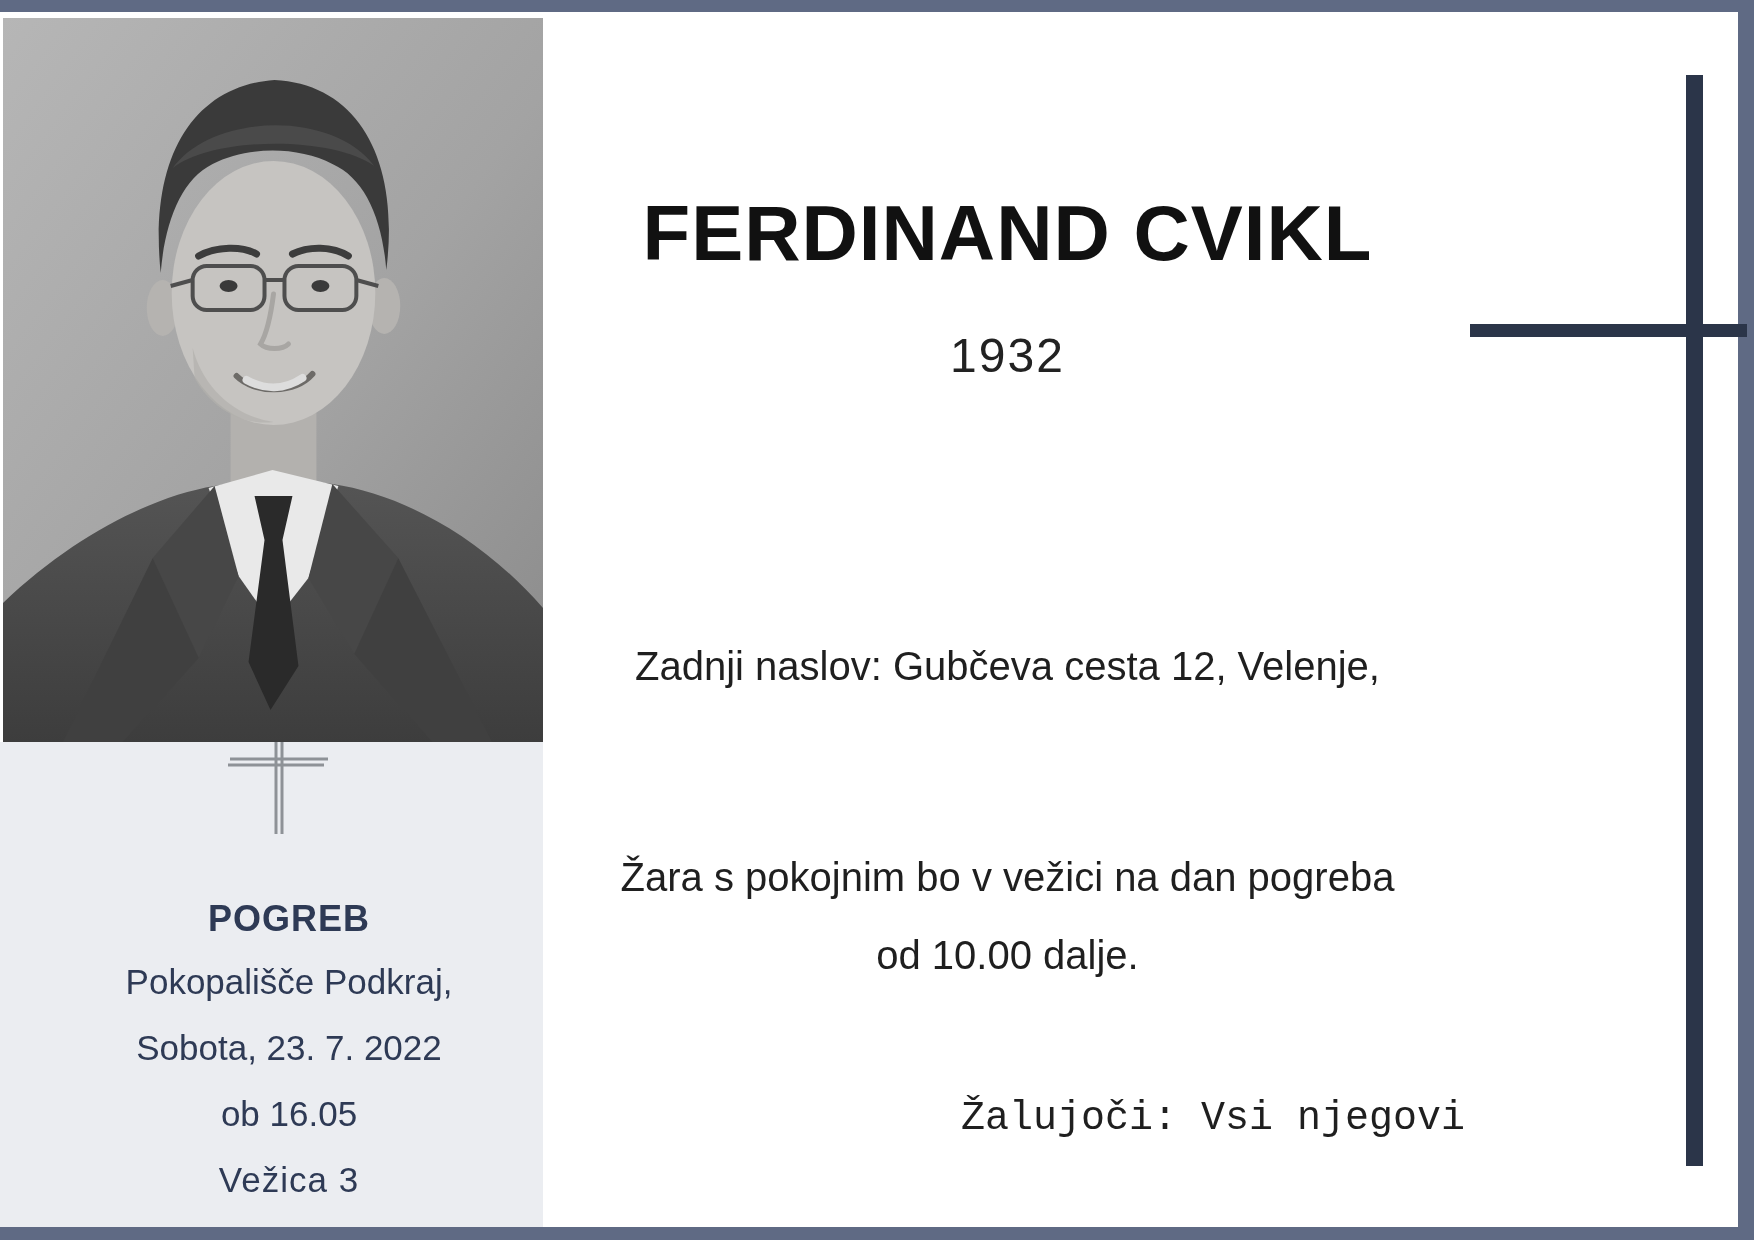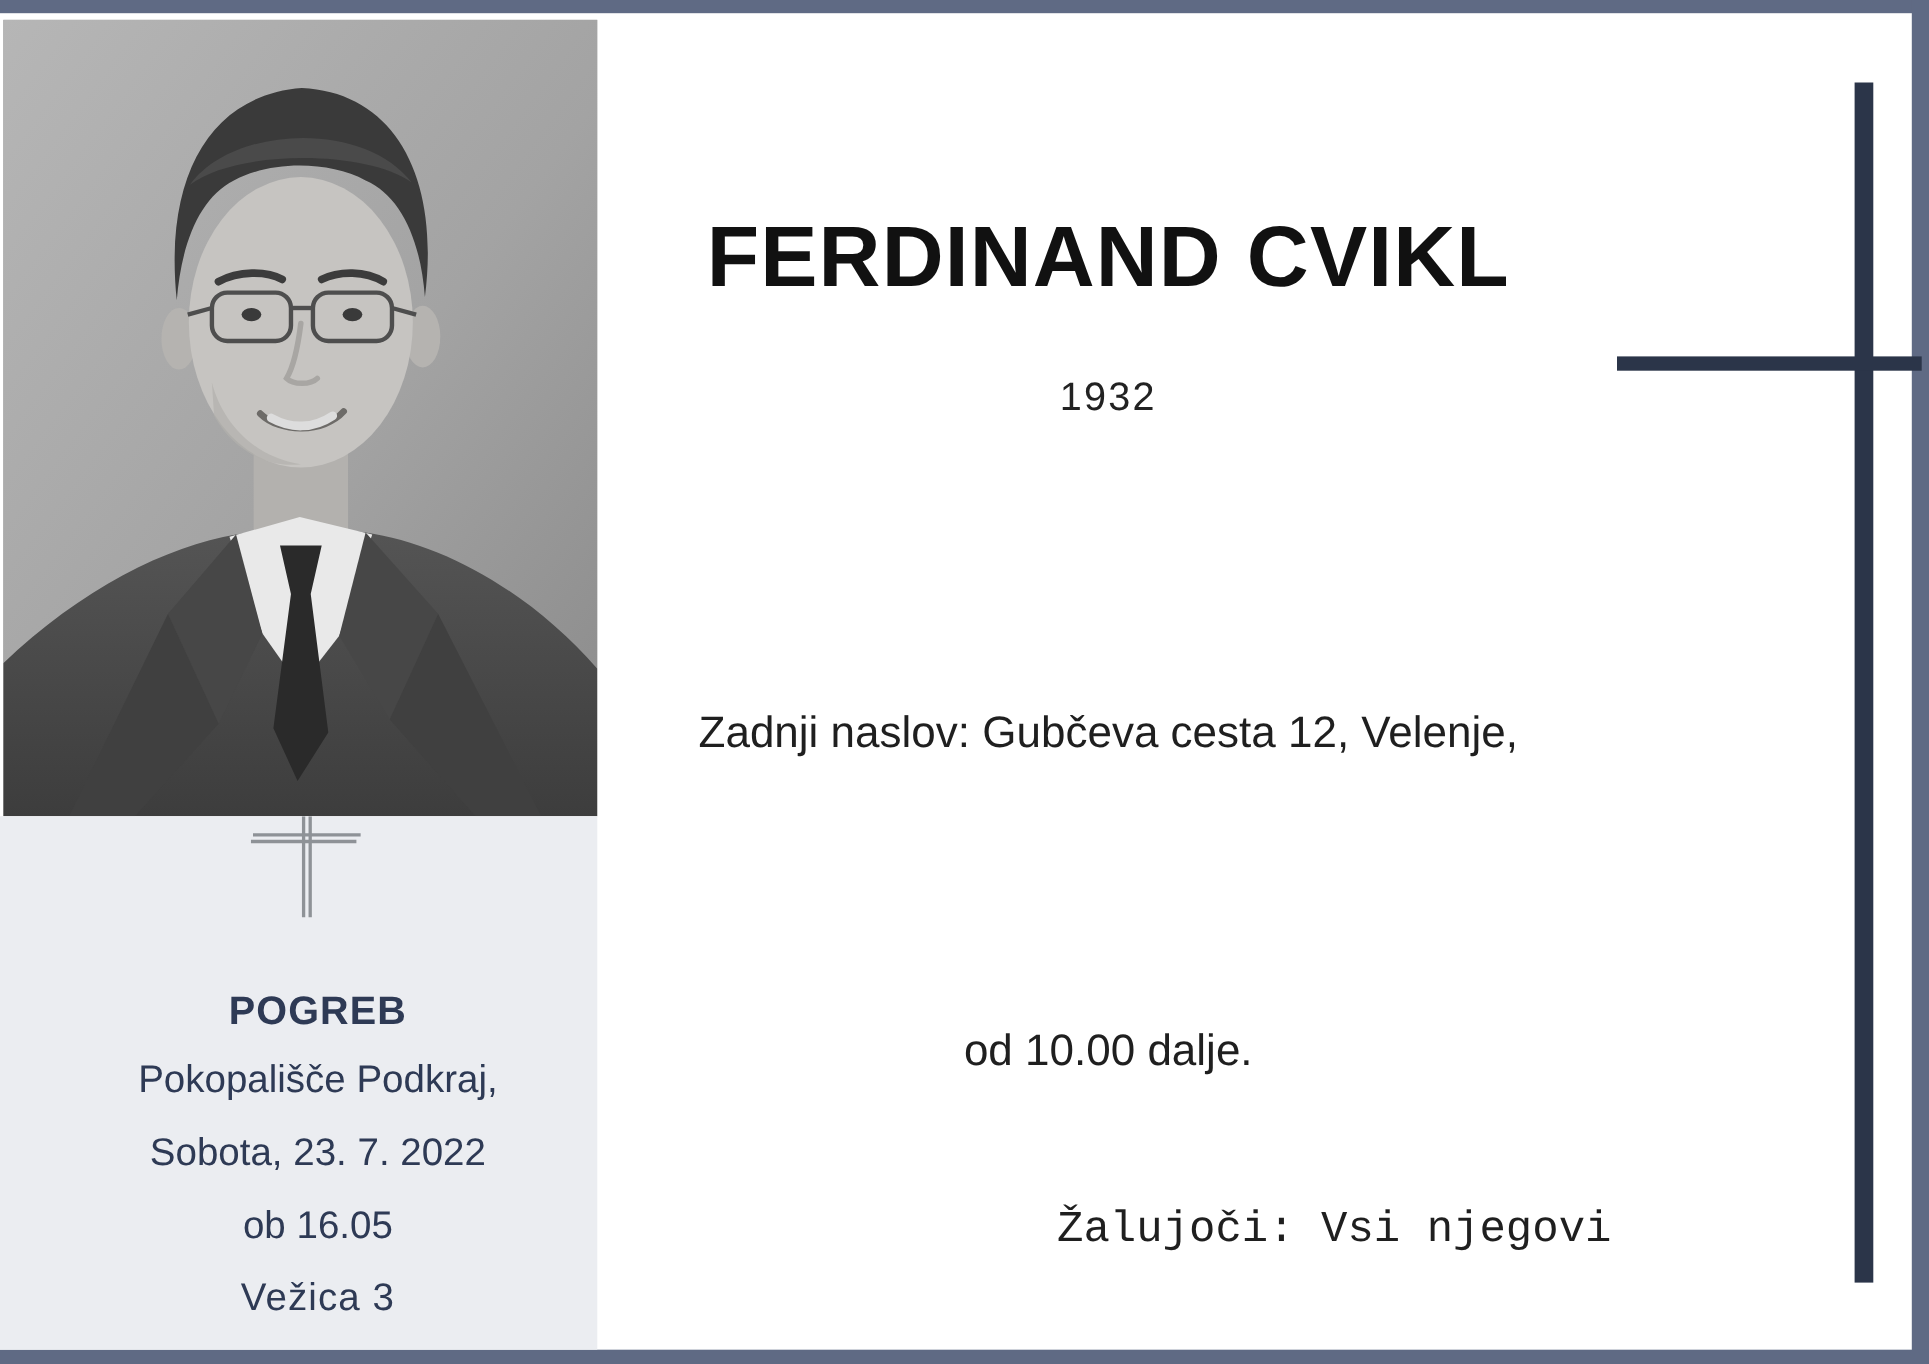--- a/index.html
+++ b/index.html
@@ -22,21 +22,21 @@
   .panel .line{position:absolute;left:0;width:578px;text-align:center;color:#2e3a55;}
   .panel-cross{position:absolute;left:228px;top:0;width:100px;height:92px;}
   .funeral-heading{top:156px;font-size:36px;font-weight:700;letter-spacing:1px;}
   .funeral-cemetery{top:220px;font-size:35px;}
   .funeral-date{top:286px;font-size:35px;}
   .funeral-time{top:352px;font-size:35px;}
   .funeral-chapel{top:418px;font-size:35px;letter-spacing:1px;}
   
   .rline{position:absolute;left:550px;width:915px;text-align:center;}
   .deceased-name{top:188px;font-size:78px;font-weight:700;color:#111;letter-spacing:1px;}
-  .birth-year{top:340px;font-size:36px;color:#222;letter-spacing:2px;}
+  .birth-year{top:328px;font-size:48px;color:#222;letter-spacing:2px;}
   .address-line{top:644px;font-size:40px;}
   .urn-line1{top:855px;font-size:40px;}
   .urn-line2{top:933px;font-size:40px;}
   .mourners-line{top:1096px;font-size:40px;text-align:right;font-family:Liberation Mono, monospace;}
 </style>
 </head>
 <body>
 
 <div class="stage">
 
@@ -116,16 +116,17 @@
     <div class="line funeral-heading">POGREB</div>
     <div class="line funeral-cemetery">Pokopališče Podkraj,</div>
     <div class="line funeral-date">Sobota, 23. 7. 2022</div>
     <div class="line funeral-time">ob 16.05</div>
     <div class="line funeral-chapel">Vežica 3</div>
   </div>
 
   <div class="rline deceased-name">FERDINAND CVIKL</div>
   <div class="rline birth-year">1932</div>
   <div class="rline address-line">Zadnji naslov: Gubčeva cesta 12, Velenje,</div>
+  <div class="rline urn-line1">Žara s pokojnim bo v vežici na dan pogreba</div>
   <div class="rline urn-line2">od 10.00 dalje.</div>
   <div class="rline mourners-line">Žalujoči: Vsi njegovi</div>
 
 </div>
 
 </body></html>

